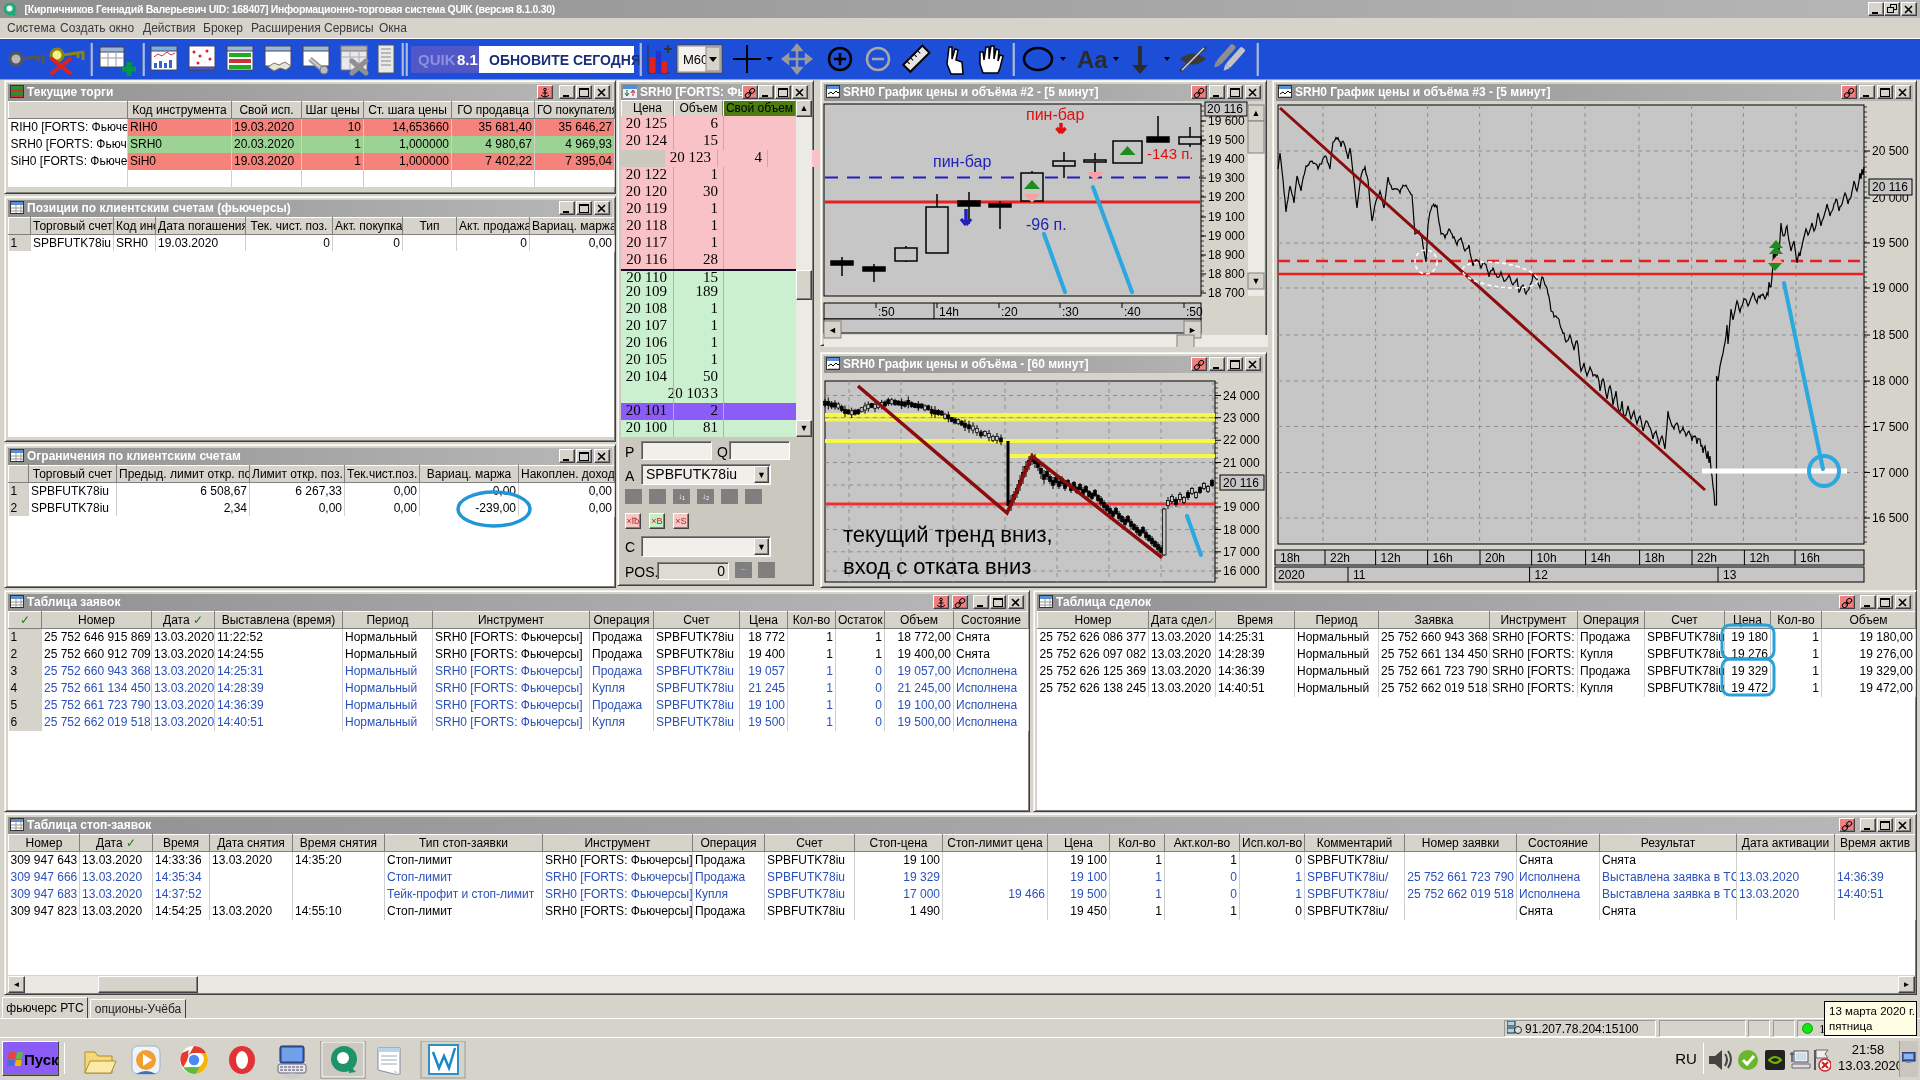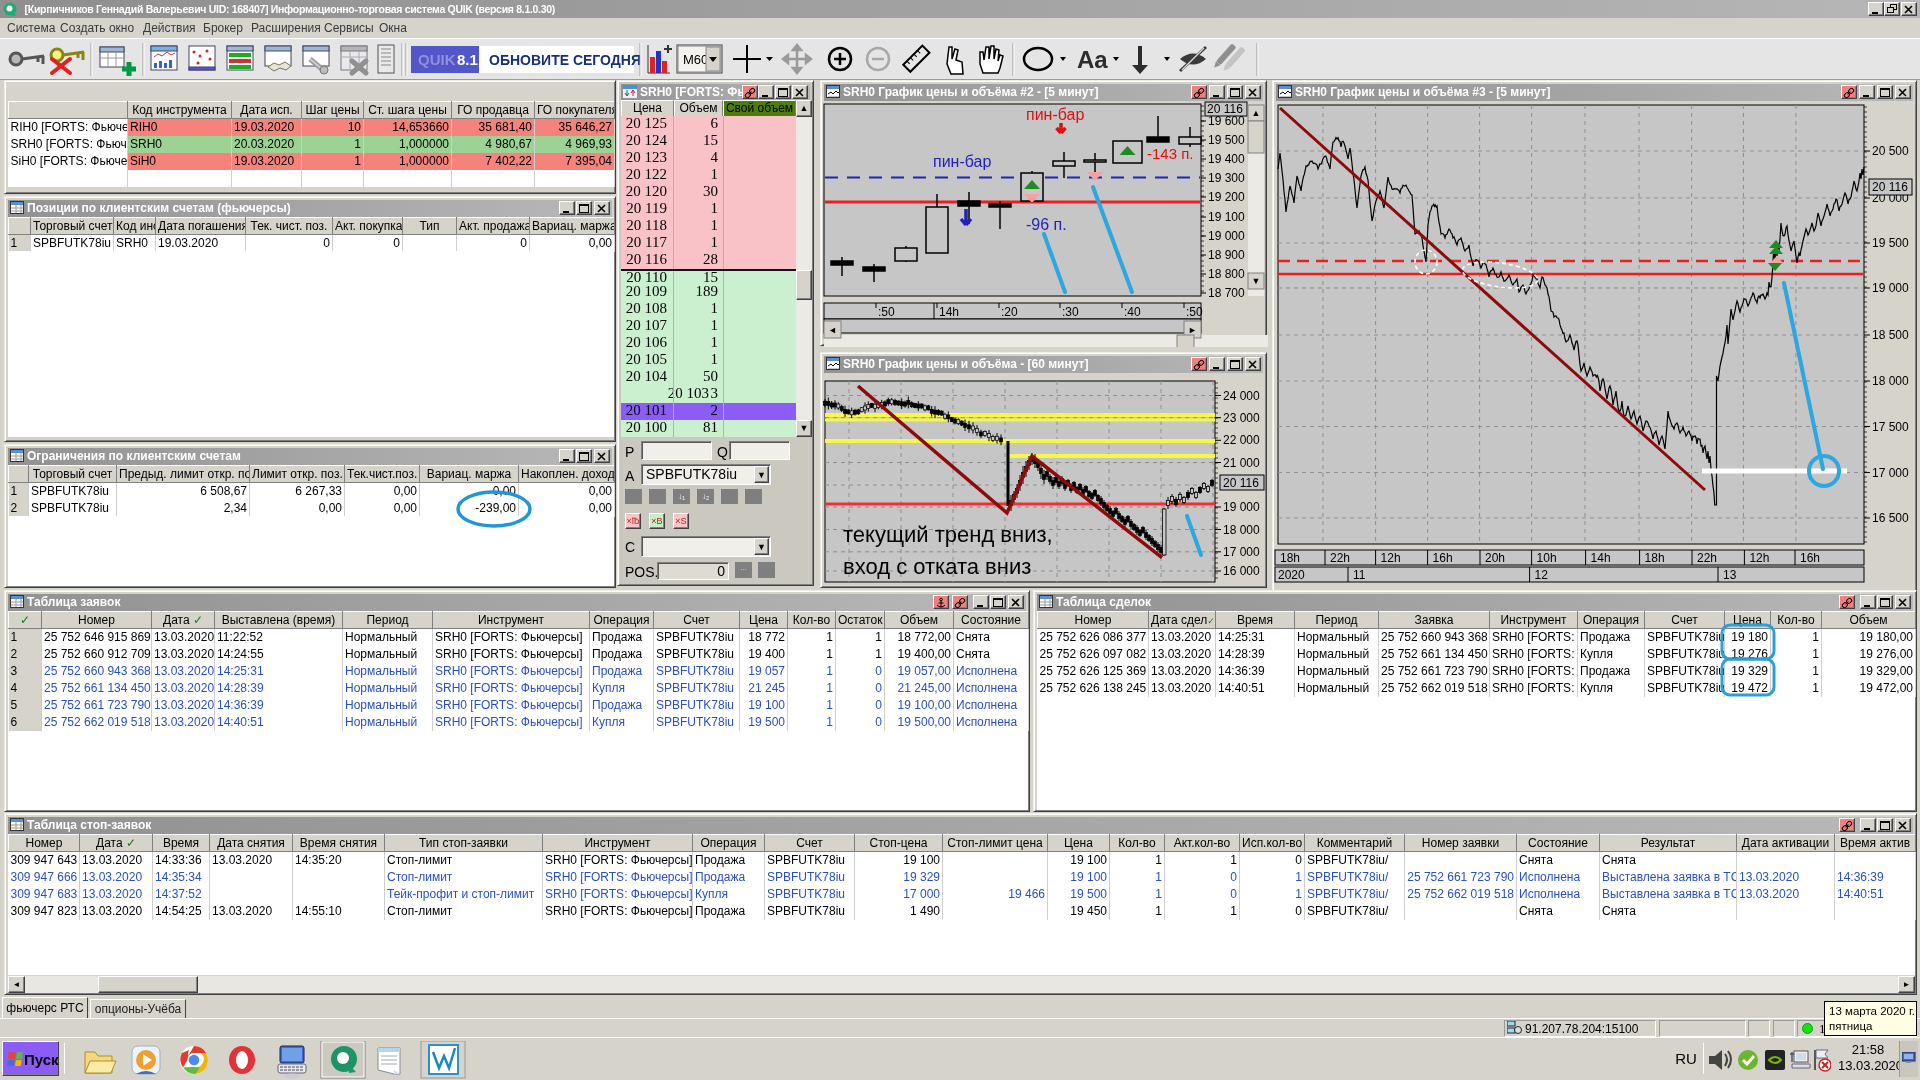--- a/index.html
+++ b/index.html
@@ -51,21 +51,21 @@
 <div class="abs" style="left:0;top:18px;width:1920px;height:20px;background:#d6d3cb;color:#3a3a3a;font-size:12px;line-height:20px;">
   <span class="abs" style="left:7px;">Система</span>
   <span class="abs" style="left:60px;">Создать окно</span>
   <span class="abs" style="left:143px;">Действия</span>
   <span class="abs" style="left:203px;">Брокер</span>
   <span class="abs" style="left:251px;">Расширения</span>
   <span class="abs" style="left:324px;">Сервисы</span>
   <span class="abs" style="left:379px;">Окна</span>
 </div>
 
-<div id="toolbar" class="abs" style="left:0;top:38px;width:1920px;height:42px;background:#e5e5e5;border-top:1px solid #fff;border-bottom:1px solid #9a9a9a;">
+<div id="toolbar" class="abs" style="left:0;top:38px;width:1920px;height:42px;background:#1d4ed8;border-top:1px solid #fff;border-bottom:1px solid #9a9a9a;">
   <svg class="abs" style="left:0;top:0;" width="1300" height="41" viewBox="0 0 1300 41">
 
     <g stroke="#555" stroke-width="3" fill="none">
       <circle cx="16" cy="20" r="6" fill="#b8b8b8"></circle>
       <line x1="22" y1="20" x2="44" y2="17"></line>
       <line x1="38" y1="17" x2="38" y2="23"></line>
       <line x1="43" y1="17" x2="43" y2="25"></line>
     </g>
 
     <g stroke="#888514" stroke-width="3" fill="none">
@@ -263,35 +263,59 @@
       <path d="M1223 20 l-6 3 6 3 z" fill="#c4c4c4"></path>
     </g>
     <line x1="1257" y1="4" x2="1257" y2="37" stroke="#9a9a9a"></line>
       <line x1="1258" y1="4" x2="1258" y2="37" stroke="#fff"></line>
   </svg>
 </div>
 
 <div class="abs" style="left:0;top:80px;width:1920px;height:917px;background:#d6d3cb;"></div>
 
 <div class="win" style="left:4px;top:80px;width:612px;height:114px;">
+  <div class="tbar">
+    <span class="ti" style="width:14px;height:13px;background:linear-gradient(#2f8f2f,#2f8f2f 3px,#c33 3px,#c33 6px,#2f8f2f 6px,#2f8f2f 9px,#c33 9px);border:1px solid #333;"></span>Текущие торги
+    <div class="tbtn pink" style="right:59px;">
+        <svg width="12" height="12" style="display:block;margin:1px auto 0;">
+          <path d="M6 2.5 m-1.3 0 a1.3 1.3 0 1 0 2.6 0 a1.3 1.3 0 1 0 -2.6 0 M6 4 L6 10 M3.5 6 L8.5 6 M2 8 Q6 12 10 8" stroke="#000" fill="none"></path>
+        </svg>
+      </div>
+    <div class="tbtn" style="right:37px;">
+        <svg width="10" height="11" style="display:block;margin:1px auto 0;">
+          <rect x="1" y="8" width="6" height="2" fill="#000"></rect>
+        </svg>
+      </div>
+    <div class="tbtn" style="right:20px;">
+        <svg width="10" height="11" style="display:block;margin:1px auto 0;">
+          <rect x="0.5" y="1.5" width="9" height="8" fill="none" stroke="#000"></rect>
+          <line x1="0.5" y1="2" x2="9.5" y2="2" stroke="#000" stroke-width="2"></line>
+        </svg>
+      </div>
+    <div class="tbtn" style="right:2px;">
+        <svg width="10" height="11" style="display:block;margin:1px auto 0;">
+          <path d="M1 2 L8 9 M8 2 L1 9" stroke="#000" stroke-width="1.6"></path>
+        </svg>
+      </div>
+  </div>
   <table class="grid" style="position:absolute;left:3px;top:20px;width:606px;">
     <colgroup>
         <col style="width:119px">
         <col style="width:104px">
         <col style="width:70px">
         <col style="width:62px">
         <col style="width:88px">
         <col style="width:83px">
         <col style="width:80px">
       </colgroup>
     <tbody>
         <tr>
           <th></th>
           <th>Код инструмента</th>
-          <th>Дата исп.</th>
+          <th>Свой исп.</th>
           <th>Шаг цены</th>
           <th>Ст. шага цены</th>
           <th>ГО продавца</th>
           <th>ГО покупателя</th>
         </tr>
     <tr style="background:#f5837b;">
           <td style="background:#fff;">RIH0 [FORTS: Фьючер</td>
           <td>RIH0</td>
           <td class="c">19.03.2020</td>
           <td class="r">10</td>
@@ -519,21 +543,21 @@
         <span style="position:absolute;left:53px;top:0;width:44px;text-align:right;line-height:15px;">6</span>
         <span style="position:absolute;left:102px;top:0;width:1px;height:100%;background:#b5b2aa;"></span>
         <span style="position:absolute;left:52px;top:0;width:1px;height:100%;background:#b5b2aa;"></span>
       </div>
       <div style="position:relative;width:175px;height:17px;background:#f9c2c6;">
         <span style="position:absolute;left:0;top:0;width:46px;text-align:right;line-height:15px;">20 124</span>
         <span style="position:absolute;left:53px;top:0;width:44px;text-align:right;line-height:15px;">15</span>
         <span style="position:absolute;left:102px;top:0;width:1px;height:100%;background:#b5b2aa;"></span>
         <span style="position:absolute;left:52px;top:0;width:1px;height:100%;background:#b5b2aa;"></span>
       </div>
-      <div style="position:relative;width:175px;height:17px;background:#f9c2c6;">
+      <div style="position:relative;width:175px;height:17px;background:#f9c2c6;margin-left:44px;">
         <span style="position:absolute;left:0;top:0;width:46px;text-align:right;line-height:15px;">20 123</span>
         <span style="position:absolute;left:53px;top:0;width:44px;text-align:right;line-height:15px;">4</span>
         <span style="position:absolute;left:102px;top:0;width:1px;height:100%;background:#b5b2aa;"></span>
         <span style="position:absolute;left:52px;top:0;width:1px;height:100%;background:#b5b2aa;"></span>
       </div>
       <div style="position:relative;width:175px;height:17px;background:#f9c2c6;">
         <span style="position:absolute;left:0;top:0;width:46px;text-align:right;line-height:15px;">20 122</span>
         <span style="position:absolute;left:53px;top:0;width:44px;text-align:right;line-height:15px;">1</span>
         <span style="position:absolute;left:102px;top:0;width:1px;height:100%;background:#b5b2aa;"></span>
         <span style="position:absolute;left:52px;top:0;width:1px;height:100%;background:#b5b2aa;"></span>

